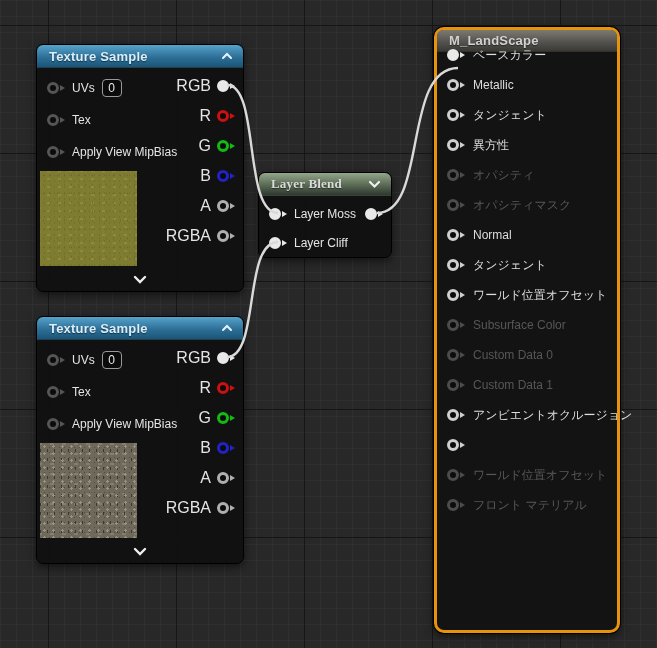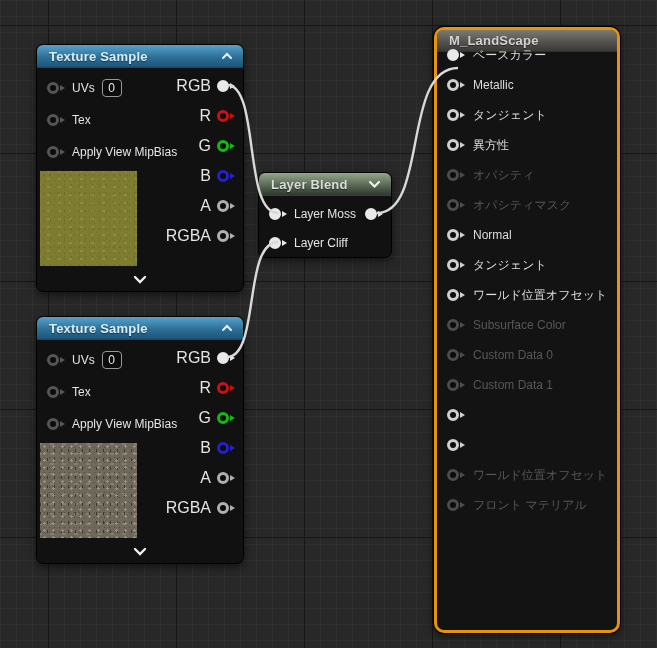--- a/index.html
+++ b/index.html
@@ -26,21 +26,21 @@
     box-shadow:0 3px 8px rgba(0,0,0,0.55);
   }
   .hdr {
     position:relative; height:23px; border-radius:6px 6px 0 0;
     display:flex; align-items:center; padding:0 10px 0 12px;
     font-size:13px; font-weight:bold; letter-spacing:0.2px;
     border-bottom:1px solid rgba(0,0,0,0.6);
   }
   .hdr .title { flex:1; text-shadow:0 1px 1px rgba(0,0,0,0.5); }
   .hdr-ts { background:linear-gradient(180deg,#56a3cb 0%,#2e7098 55%,#1b5578 100%); color:#daeef9; }
-  .hdr-lb { background:linear-gradient(180deg,#93a78b 0%,#5a6a54 55%,#2e3830 100%); color:#dcdcdc; }
+  .hdr-lb { background:linear-gradient(180deg,#93a78b 0%,#5a6a54 55%,#2e3830 100%); color:#dcdcdc;font-family:Liberation Serif, serif; }
   .hdr-ml { background:linear-gradient(180deg,#7d7a71 0%,#565450 55%,#3a3935 100%); color:#d2d2d2; }
 
   
   .pin { display:inline-flex; align-items:center; flex:none; }
   .pin .ring { width:12px; height:12px; border-radius:50%; border:3px solid var(--c); background:rgba(0,0,0,0.35); }
   .pin.filled .ring { background:var(--c); }
   .pin .tri { width:0; height:0; border-left:5px solid var(--c);
     border-top:3px solid transparent; border-bottom:3px solid transparent; margin-left:1px; }
 
   
@@ -383,20 +383,21 @@
             <span class="ring"></span>
             <span class="tri"></span>
           </span>
           <span class="lbl">Custom Data 1</span>
         </div>
         <div class="ml-row on">
           <span class="pin" style="--c: #cfcfcf;">
             <span class="ring"></span>
             <span class="tri"></span>
           </span>
+          <span class="lbl">アンビエントオクルージョン</span>
         </div>
         <div class="ml-row on">
           <span class="pin" style="--c: #cfcfcf;">
             <span class="ring"></span>
             <span class="tri"></span>
           </span>
         </div>
         <div class="ml-row off">
           <span class="pin" style="--c: #4c4c4c;">
             <span class="ring"></span>

